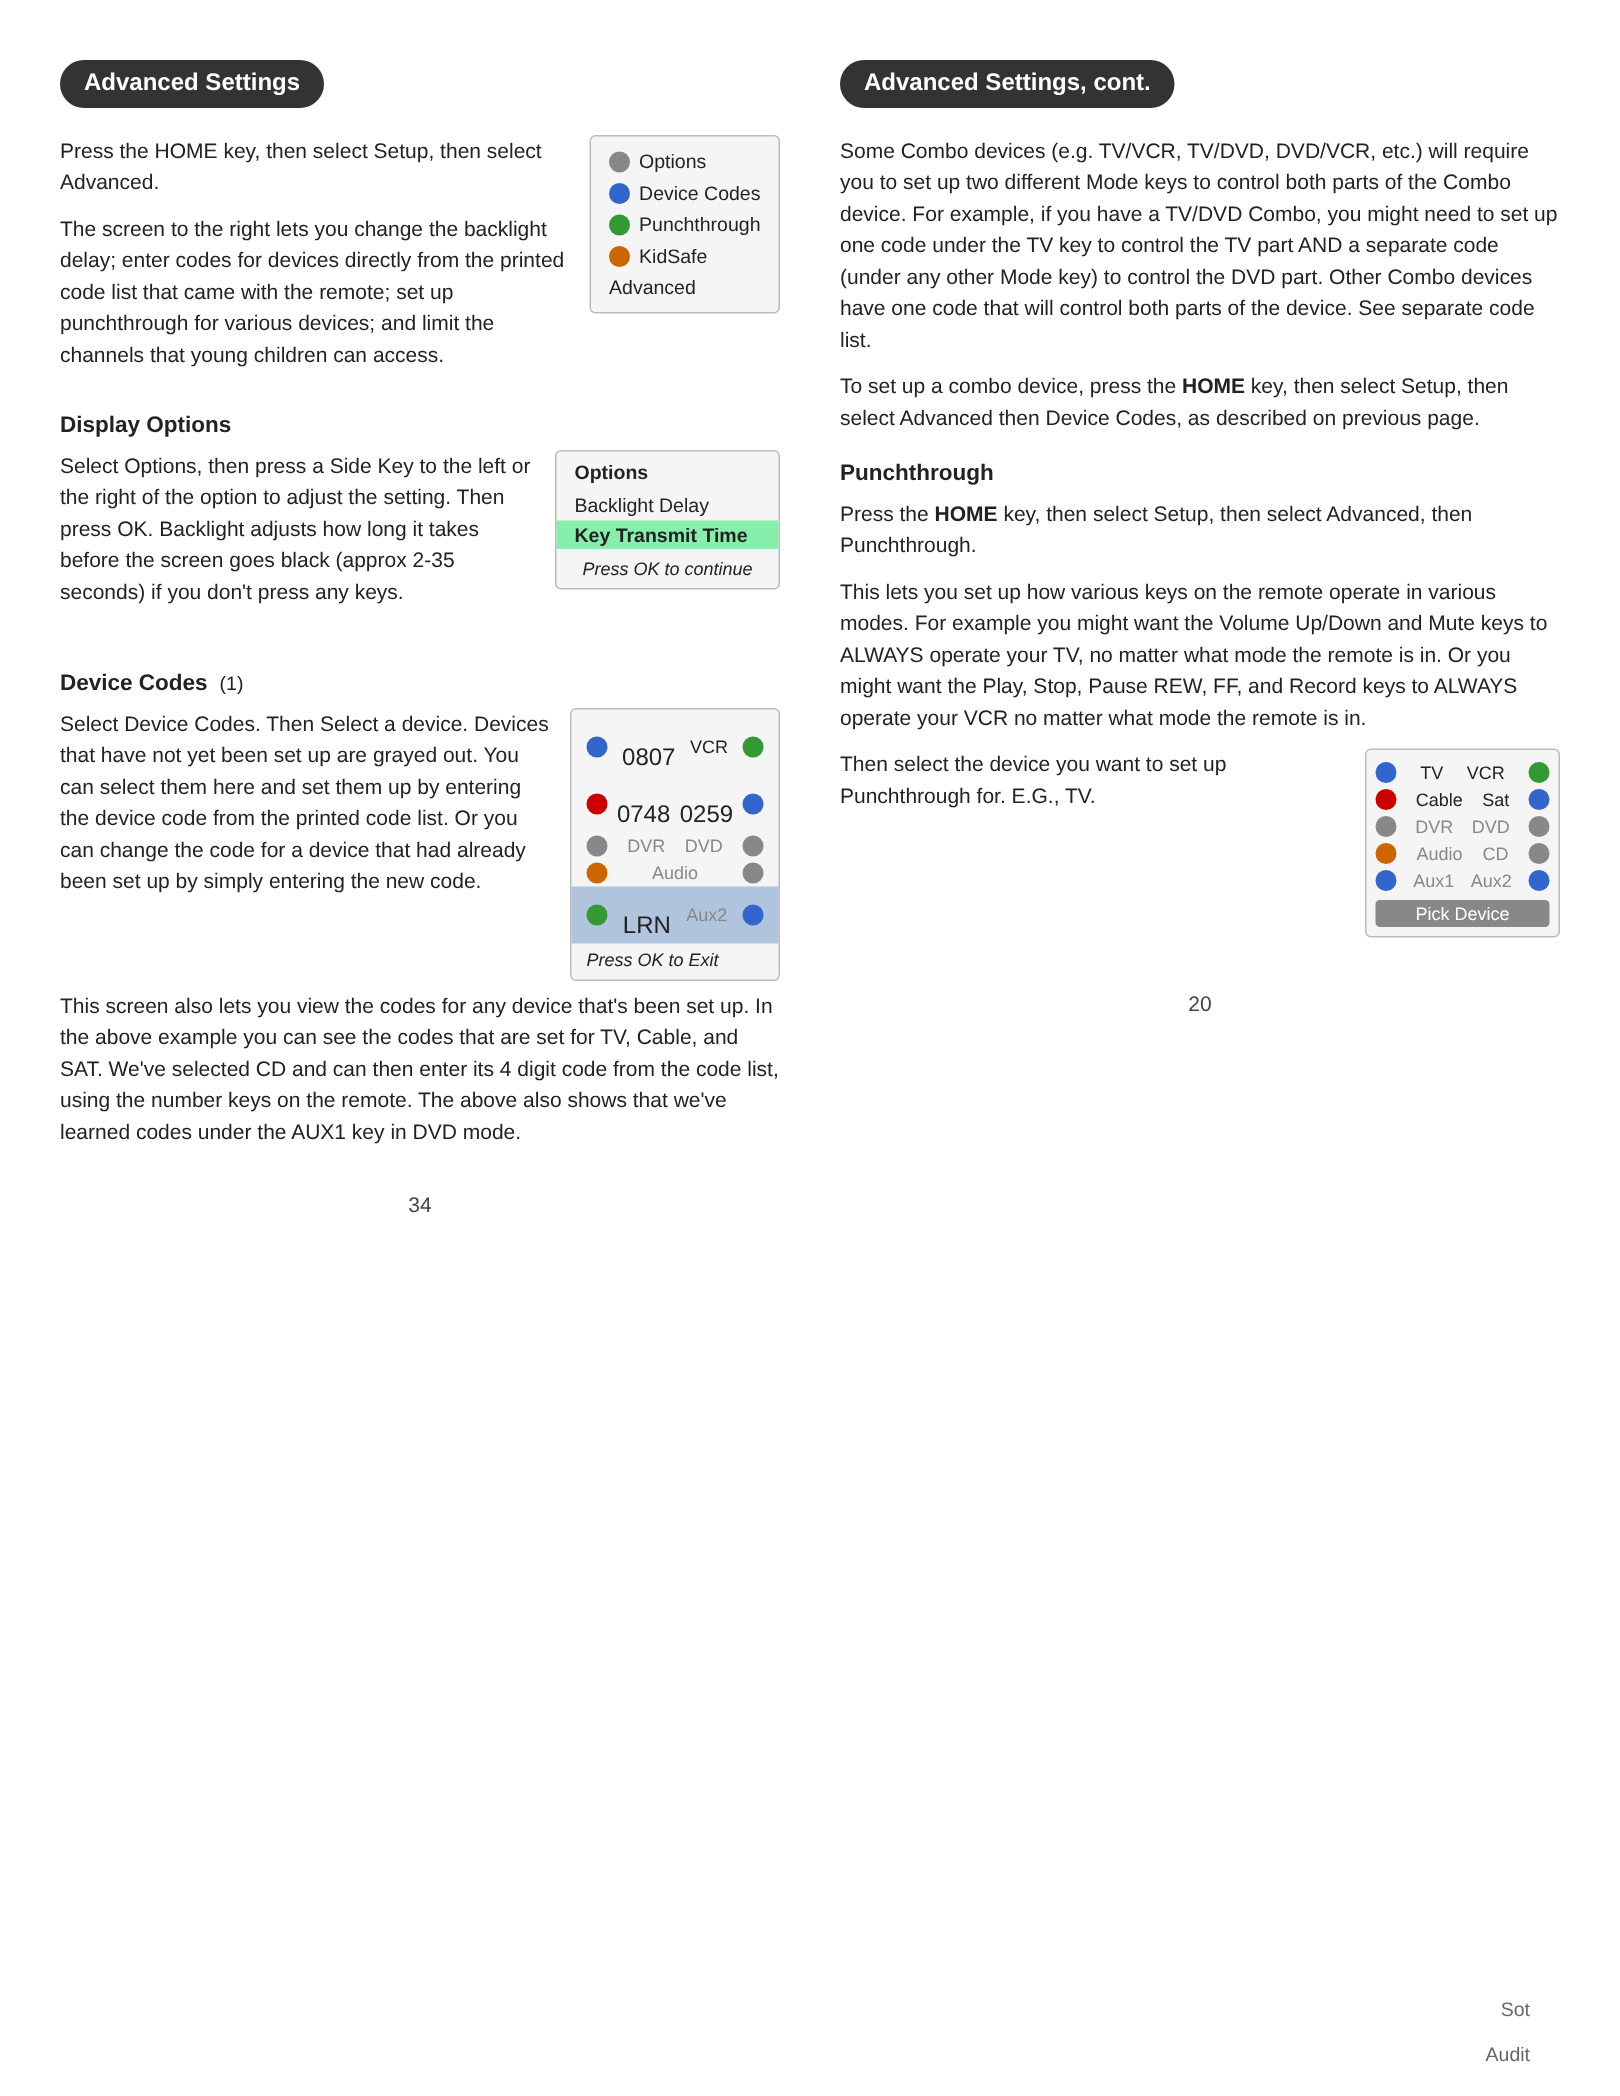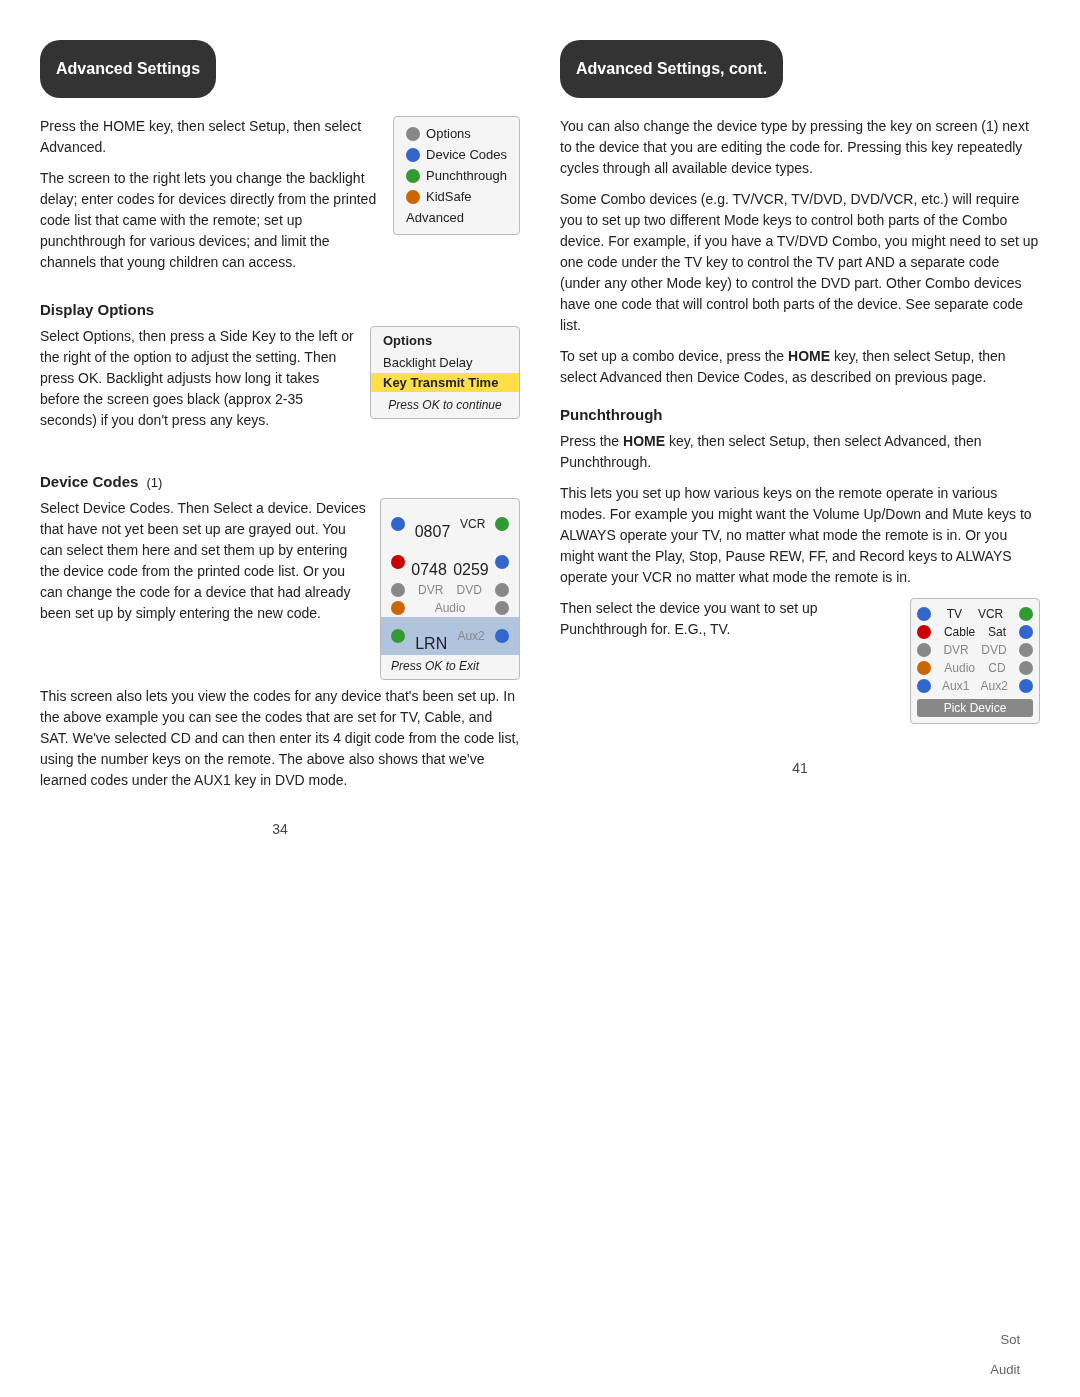--- a/index.html
+++ b/index.html
@@ -23,21 +23,21 @@
     }
     .right-col {
       flex: 1;
       min-width: 0;
     }
     .section-header {
       background: #333;
       color: #fff;
       font-weight: bold;
       font-size: 16px;
-      padding: 20px 16px;
+      padding: 7px 16px;
       border-radius: 20px;
       display: inline-block;
       margin-bottom: 18px;
     }
     .subsection-title {
       font-weight: bold;
       font-size: 15px;
       margin: 18px 0 8px 0;
     }
     p {
@@ -134,21 +134,21 @@
     }
     .backlight-mock {
       border: 1px solid #bbb;
       border-radius: 4px;
       background: #f5f5f5;
       padding: 6px 12px;
       min-width: 150px;
       font-size: 13px;
     }
     .backlight-selected {
-      background: #fde047;
+      background: #86efac;
       margin: 0 -12px;
       padding: 2px 12px;
       font-weight: bold;
     }
     .press-ok-continue {
       font-style: italic;
       font-size: 12px;
       margin-top: 6px;
       text-align: center;
     }
@@ -262,21 +262,20 @@
     </div>
 
     <p>This screen also lets you view the codes for any device that's been set up. In the above example you can see the codes that are set for TV, Cable, and SAT. We've selected CD and can then enter its 4 digit code from the code list, using the number keys on the remote. The above also shows that we've learned codes under the AUX1 key in DVD mode.</p>
 
     <div class="page-number">34</div>
   </div>
 
   <div class="right-col">
     <div class="section-header">Advanced Settings, cont.</div>
 
-    <p>You can also change the device type by pressing the key on screen (1) next to the device that you are editing the code for. Pressing this key repeatedly cycles through all available device types.</p>
 
     <p>Some Combo devices (e.g. TV/VCR, TV/DVD, DVD/VCR, etc.) will require you to set up two different Mode keys to control both parts of the Combo device. For example, if you have a TV/DVD Combo, you might need to set up one code under the TV key to control the TV part AND a separate code (under any other Mode key) to control the DVD part. Other Combo devices have one code that will control both parts of the device. See separate code list.</p>
     <p>
       To set up a combo device, press the <b>HOME</b> key, then select Setup, then select Advanced then Device Codes, as described on previous page.
     </p>
 
     <div class="subsection-title">Punchthrough</div>
     <p>
       Press the <b>HOME</b> key, then select Setup, then select Advanced, then Punchthrough.
     </p>
@@ -315,19 +314,19 @@
             <span class="device-label">Aux1</span>
             <span class="device-label">Aux2</span>
             <span class="icon-circle icon-blue"></span>
           </div>
           <div class="pick-device-btn">Pick Device</div>
         </div>
       </div>
       <p>Then select the device you want to set up Punchthrough for. E.G., TV.</p>
     </div>
 
-    <div class="page-number">41</div>
+    <div class="page-number">20</div>
 
     
     <div style="position:absolute; bottom:20px; right:60px; font-size:13px; color:#666;">Audit</div>
     <div style="position:absolute; bottom:50px; right:60px; font-size:13px; color:#666;">Sot</div>
   </div>
 </div>
 
 </body></html>

